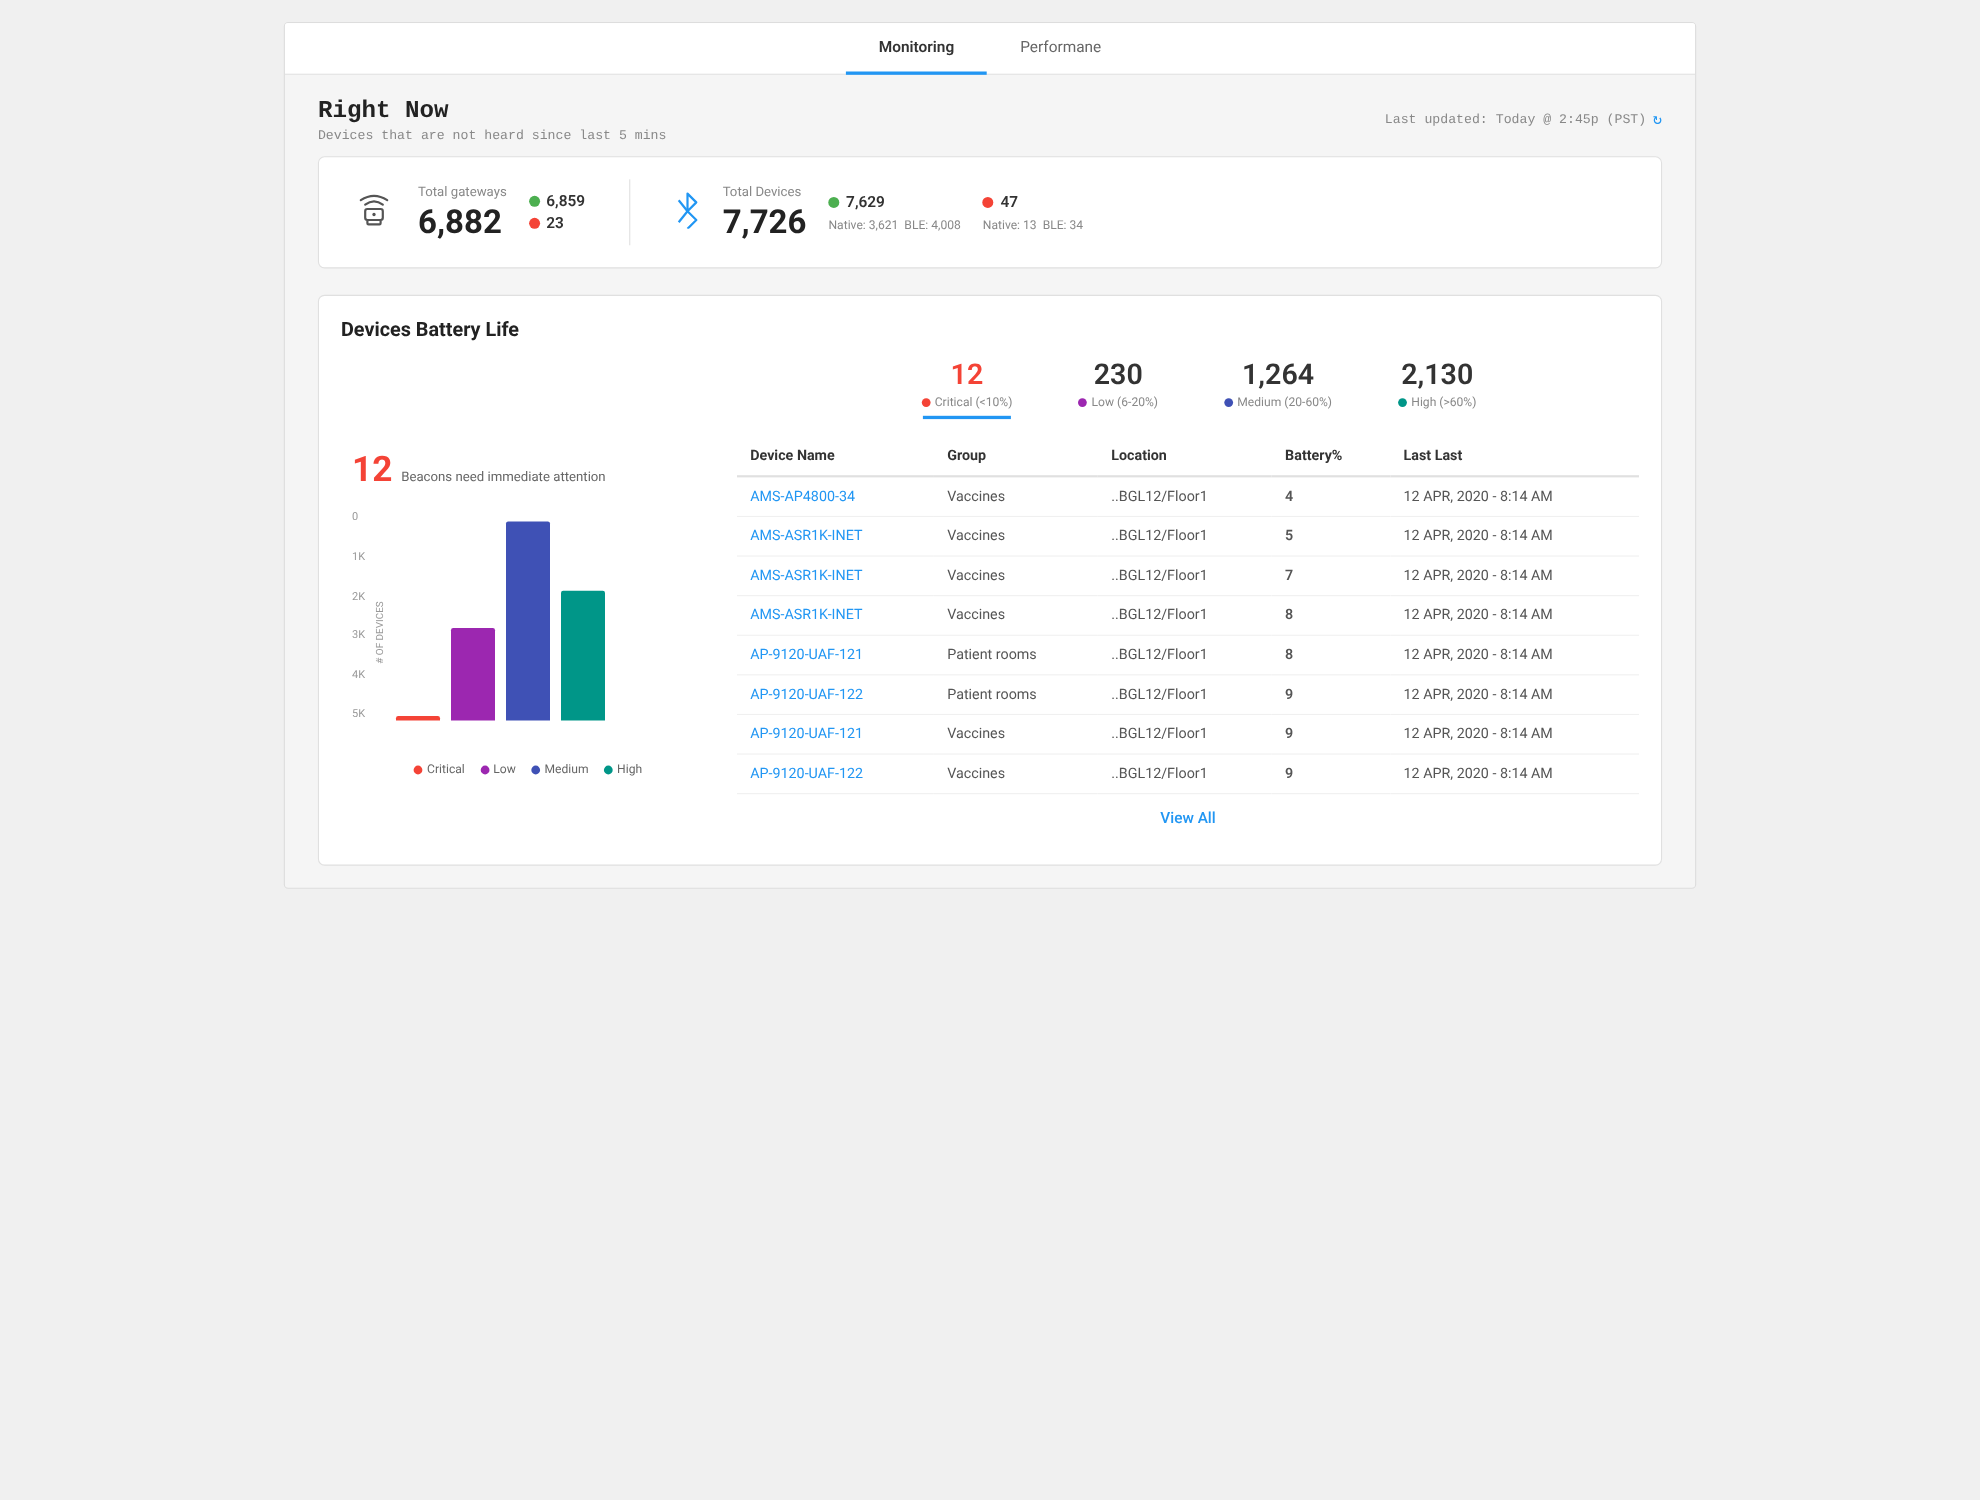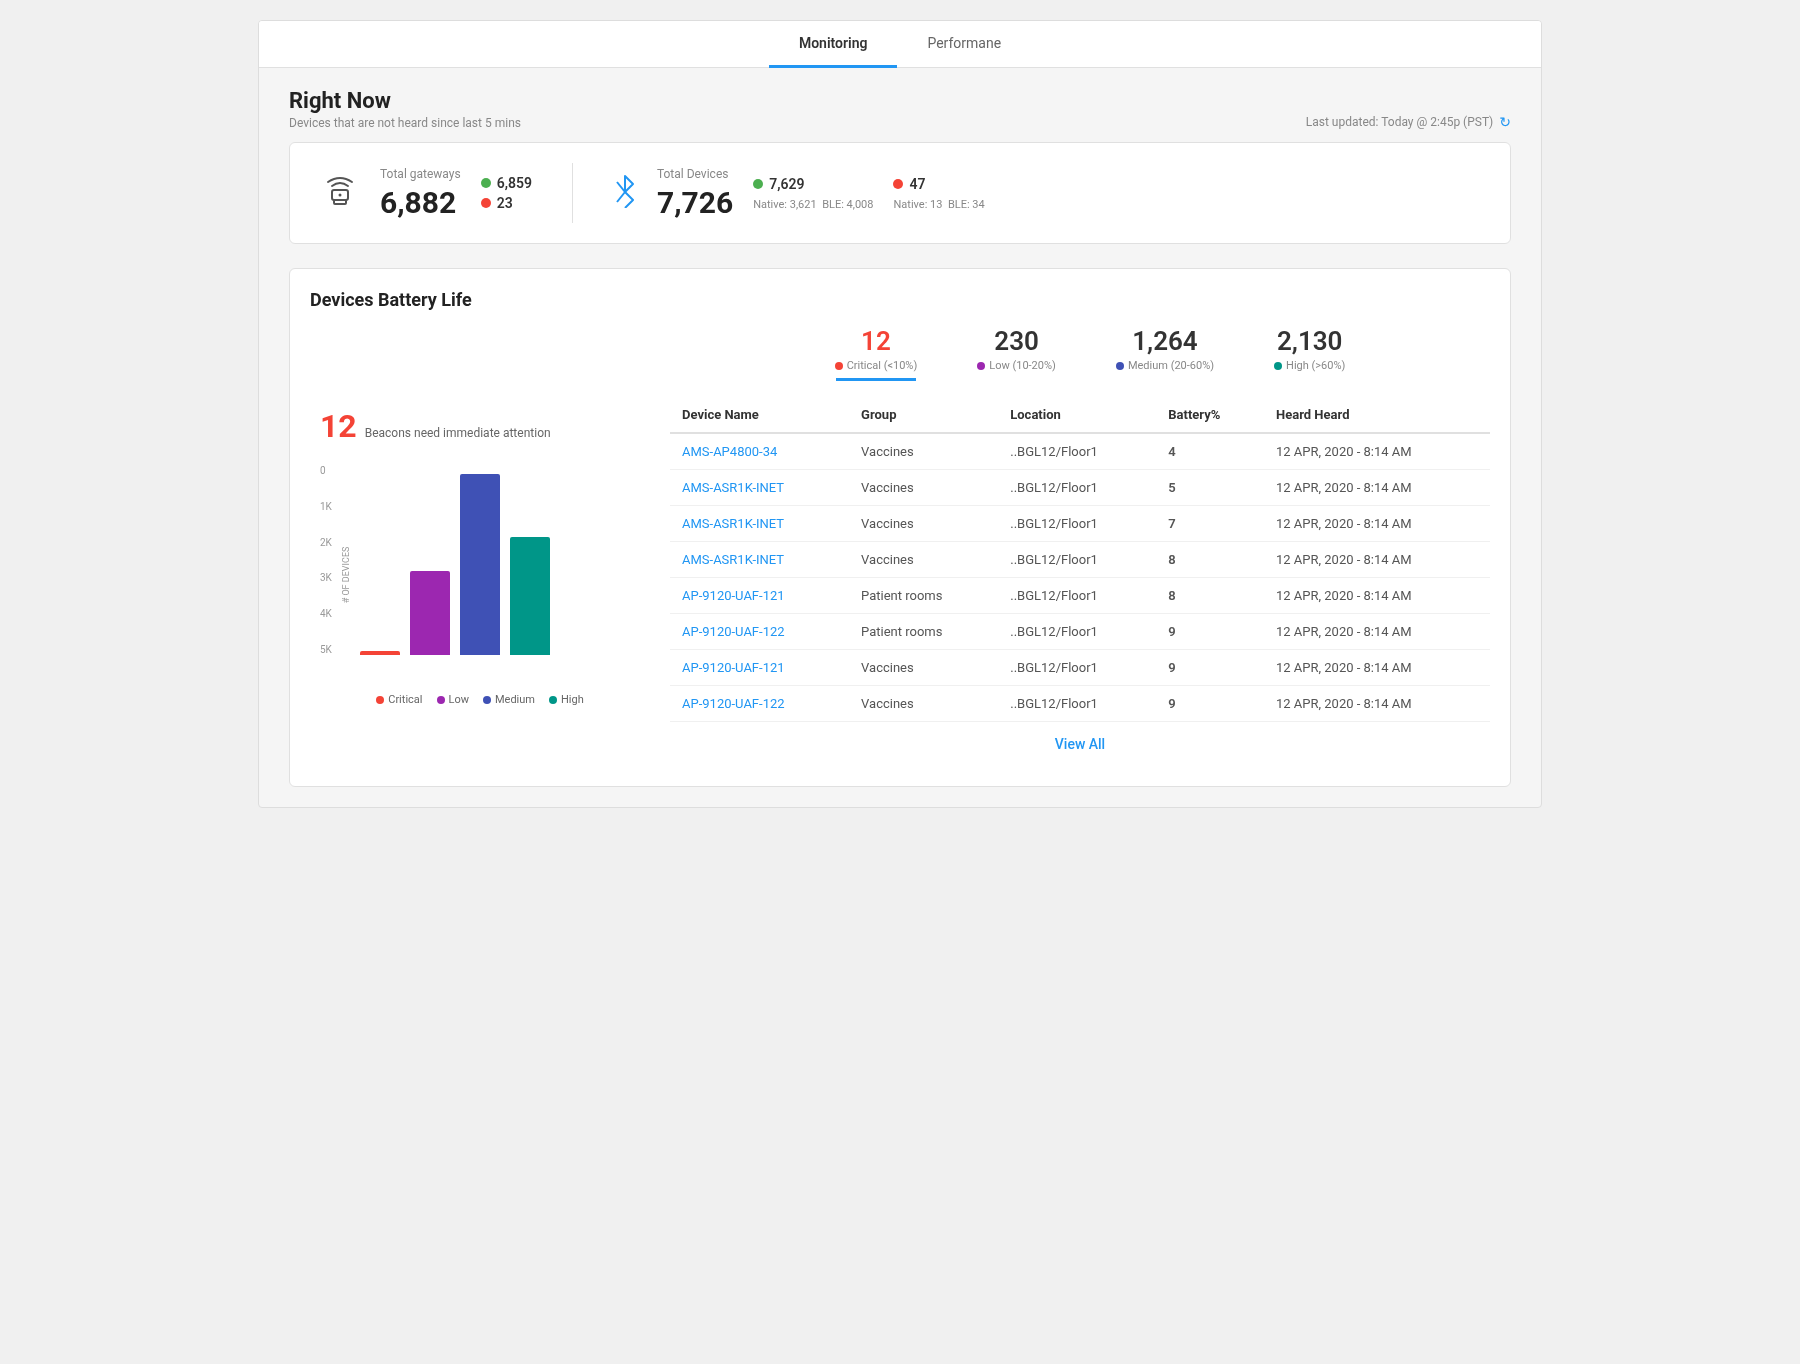--- a/index.html
+++ b/index.html
@@ -41,22 +41,23 @@
       border-bottom: 3px solid #2196F3;
     }
     
     .content-area {
       padding: 20px 30px;
     }
     
     .right-now-header {
       display: flex;
       justify-content: space-between;
-      align-items: flex-end;
+      align-items: center;
       margin-bottom: 12px;
+      font-family: Liberation Mono, monospace;
     }
     .right-now-title {
       font-size: 22px;
       font-weight: 700;
       color: #222;
     }
     .right-now-subtitle {
       font-size: 12px;
       color: #888;
       margin-top: 3px;
@@ -405,21 +406,21 @@
           <div class="summary-label">
             <span class="dot-critical"></span>
             <span>Critical (&lt;10%)</span>
           </div>
           <div class="active-tab-line"></div>
         </div>
         <div class="summary-item">
           <div class="summary-number">230</div>
           <div class="summary-label">
             <span class="dot-low"></span>
-            <span>Low (10-20%)</span>
+            <span>Low (6-20%)</span>
           </div>
         </div>
         <div class="summary-item">
           <div class="summary-number">1,264</div>
           <div class="summary-label">
             <span class="dot-medium"></span>
             <span>Medium (20-60%)</span>
           </div>
         </div>
         <div class="summary-item">
@@ -481,21 +482,21 @@
         </div>
 
         <div class="table-area">
           <table class="device-table">
             <thead>
               <tr>
                 <th>Device Name</th>
                 <th>Group</th>
                 <th>Location</th>
                 <th>Battery%</th>
-                <th>Heard Heard</th>
+                <th>Last Last</th>
               </tr>
             </thead>
             <tbody id="device-table-body">
             <tr>
                   <td><a class="device-link">AMS-AP4800-34</a></td>
                   <td>Vaccines</td>
                   <td>..BGL12/Floor1</td>
                   <td class="battery-critical">4</td>
                   <td>12 APR, 2020 - 8:14 AM</td>
                 </tr>

